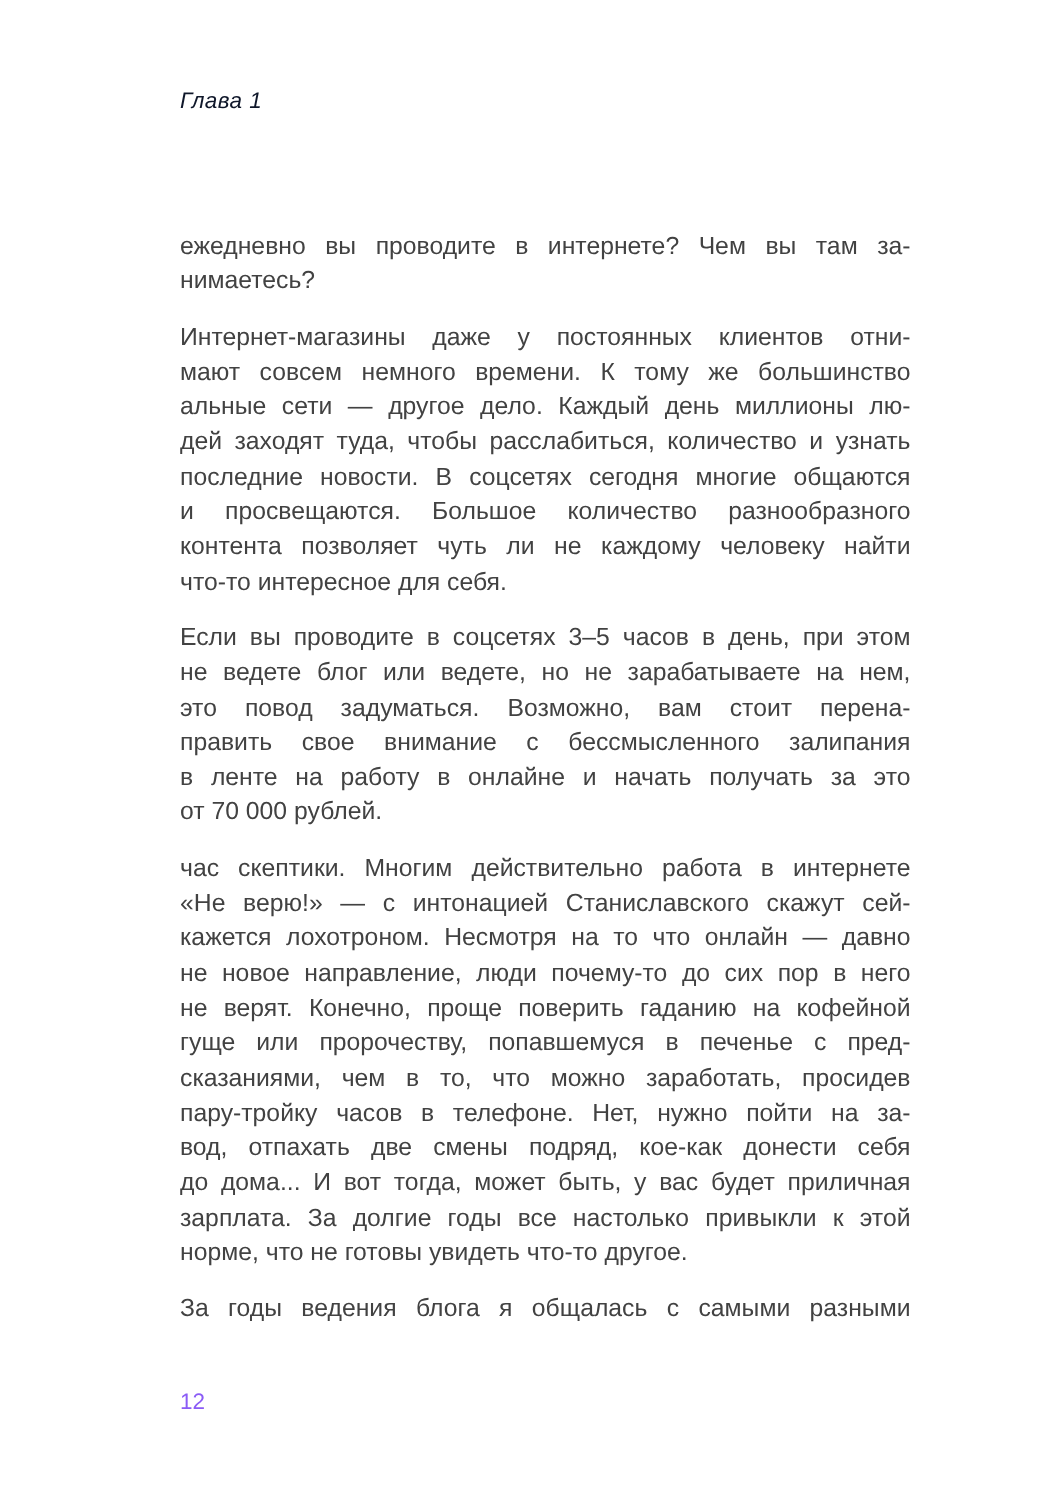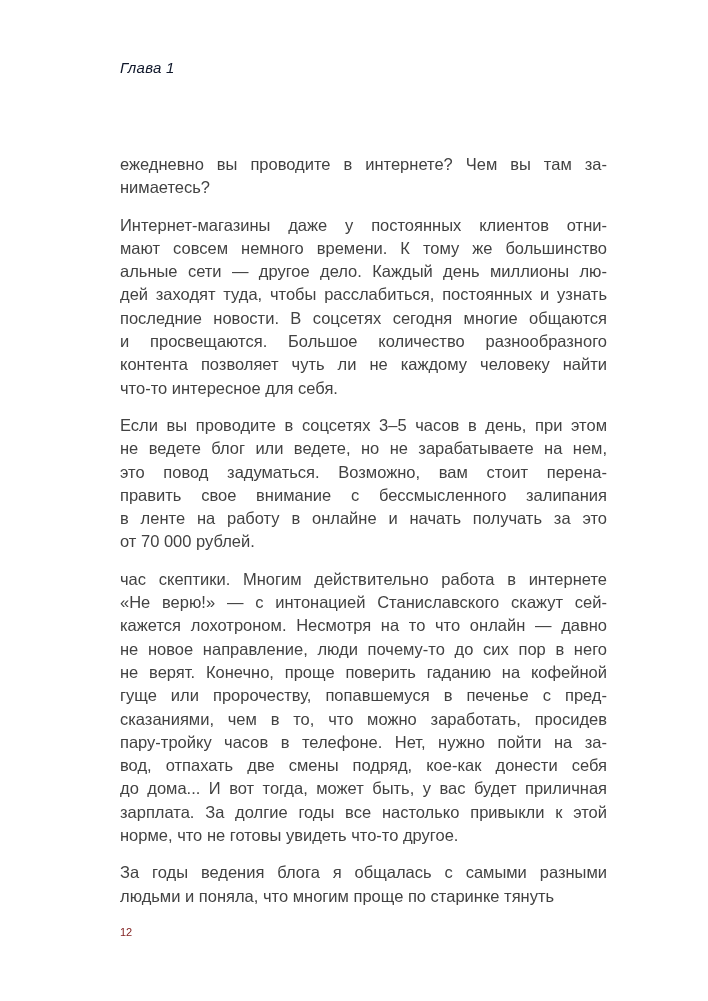--- a/index.html
+++ b/index.html
@@ -45,39 +45,39 @@
     white-space: normal;
   }
   .line.last {
     text-align-last: left;
     -moz-text-align-last: left;
   }
   .page-number {
     position: absolute;
     left: 120px;
     top: 926px;
-    font-size: 11px;
-    color: #7f1d1d;
+    font-size: 15px;
+    color: #8b5cf6;
   }
 </style>
 </head>
 <body>
 
 <div class="chapter-header">Глава 1</div>
 
 <div class="text-block">
     <div class="paragraph">
       <div class="line">ежедневно вы проводите в интернете? Чем вы там за-</div>
       <div class="line last">нимаетесь?</div>
     </div>
     <div class="paragraph">
       <div class="line">Интернет-магазины даже у постоянных клиентов отни-</div>
       <div class="line">мают совсем немного времени. К тому же большинство</div>
       <div class="line">альные сети — другое дело. Каждый день миллионы лю-</div>
-      <div class="line">дей заходят туда, чтобы расслабиться, постоянных и узнать</div>
+      <div class="line">дей заходят туда, чтобы расслабиться, количество и узнать</div>
       <div class="line">последние новости. В соцсетях сегодня многие общаются</div>
       <div class="line">и просвещаются. Большое количество разнообразного</div>
       <div class="line">контента позволяет чуть ли не каждому человеку найти</div>
       <div class="line last">что-то интересное для себя.</div>
     </div>
     <div class="paragraph">
       <div class="line">Если вы проводите в соцсетях 3–5 часов в день, при этом</div>
       <div class="line">не ведете блог или ведете, но не зарабатываете на нем,</div>
       <div class="line">это повод задуматься. Возможно, вам стоит перена-</div>
       <div class="line">править свое внимание с бессмысленного залипания</div>
@@ -93,17 +93,16 @@
       <div class="line">гуще или пророчеству, попавшемуся в печенье с пред-</div>
       <div class="line">сказаниями, чем в то, что можно заработать, просидев</div>
       <div class="line">пару-тройку часов в телефоне. Нет, нужно пойти на за-</div>
       <div class="line">вод, отпахать две смены подряд, кое-как донести себя</div>
       <div class="line">до дома... И вот тогда, может быть, у вас будет приличная</div>
       <div class="line">зарплата. За долгие годы все настолько привыкли к этой</div>
       <div class="line last">норме, что не готовы увидеть что-то другое.</div>
     </div>
     <div class="paragraph">
       <div class="line">За годы ведения блога я общалась с самыми разными</div>
-      <div class="line last">людьми и поняла, что многим проще по старинке тянуть</div>
     </div>
   </div>
 
 <div class="page-number">12</div>
 
 </body></html>

